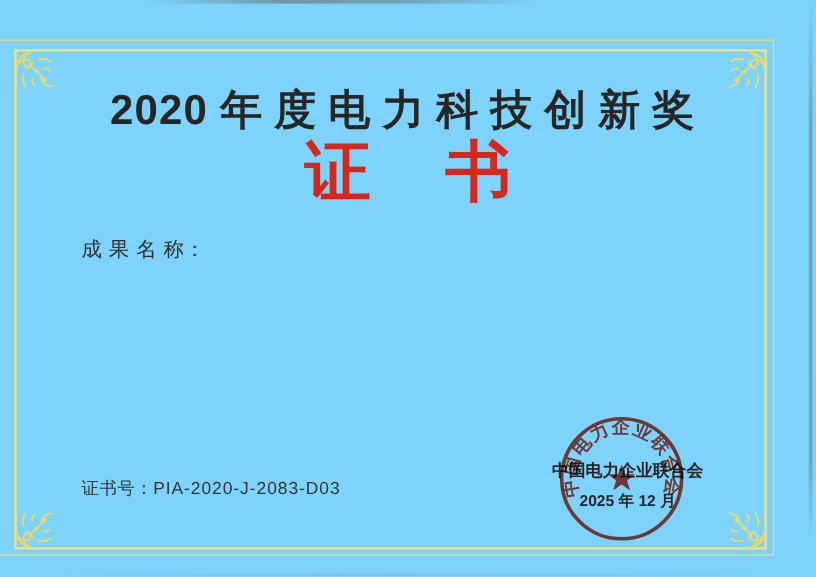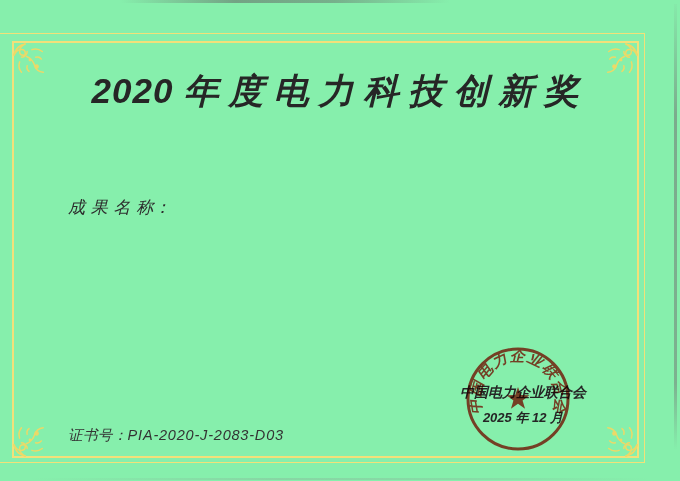--- a/index.html
+++ b/index.html
@@ -1,18 +1,18 @@
 <!DOCTYPE html>
 <html><head>
 <meta charset="utf-8">
 <style>
   html,body{margin:0;padding:0;background:#ffffff;}
   .page{
-    position:relative;width:680px;height:481px;background:#86efac;
-    font-family:"Liberation Sans","DejaVu Sans",sans-serif;overflow:hidden;font-style:italic;
+    position:relative;width:680px;height:481px;background:#7dd3fc;
+    font-family:"Liberation Sans","DejaVu Sans",sans-serif;overflow:hidden;
   }
   
   .scan-top{position:absolute;left:120px;top:0;width:330px;height:3px;
     background:linear-gradient(to right,rgba(120,120,120,0),rgba(100,100,100,.55) 35%,rgba(100,100,100,.45) 65%,rgba(120,120,120,0));}
   .scan-right{position:absolute;left:674px;top:4px;width:3px;height:446px;
     background:linear-gradient(to bottom,rgba(130,130,130,.05),rgba(115,115,115,.55) 25%,rgba(115,115,115,.5) 85%,rgba(130,130,130,0));}
   .scan-bottom{position:absolute;left:30px;top:478px;width:620px;height:2px;
     background:linear-gradient(to right,rgba(140,140,140,0),rgba(140,140,140,.25) 40%,rgba(140,140,140,.2) 70%,rgba(140,140,140,0));}
   
   .border-outer{position:absolute;left:-4px;top:33px;width:647px;height:428px;
@@ -34,21 +34,21 @@
     font-family:"DejaVu Serif","Liberation Serif",serif;
     font-size:55px;font-weight:bold;color:#d4281d;line-height:1.1;}
   .heading .h2{margin-left:62px;}
   
   .fields{position:absolute;left:68px;top:196px;color:#2d2d2d;}
   .field-row{display:flex;align-items:baseline;height:21px;margin-bottom:24px;
     font-size:17px;letter-spacing:.5px;white-space:nowrap;gap:12px;}
   .field-label{min-width:112px;}
   .field-value{letter-spacing:.3px;}
   
-  .cert-no{position:absolute;left:68px;top:426px;font-size:14.5px;color:#333;
+  .cert-no{position:absolute;left:68px;top:398px;font-size:14.5px;color:#333;
     letter-spacing:.4px;white-space:nowrap;}
   .cert-no .num{letter-spacing:.8px;}
   
   .issuer-name{position:absolute;left:458px;top:384px;width:130px;text-align:center;
     font-size:14px;font-weight:bold;color:#252525;white-space:nowrap;z-index:2;}
   .issuer-date{position:absolute;left:458px;top:409px;width:130px;text-align:center;
     font-size:13px;font-weight:600;color:#252525;white-space:nowrap;z-index:2;}
   .seal{position:absolute;left:464px;top:346px;width:108px;height:108px;
     z-index:3;mix-blend-mode:multiply;opacity:.92;}
 </style>
@@ -114,20 +114,23 @@
       <path d="M15 24 Q14 28 17 30"></path>
     </g>
     <circle cx="25" cy="25" r="2.4" fill="#ecd968" stroke="none"></circle>
     <circle cx="18" cy="18" r="1.5" fill="#ecd968" stroke="none"></circle>
   </svg>
 
   <div class="title">
     <span class="year">2020</span><span class="rest">年度电力科技创新奖</span>
   </div>
 
+  <div class="heading">
+    <span class="h1">证</span><span class="h2">书</span>
+  </div>
 
   <div class="fields">
     <div class="field-row">
       <span class="field-label">成 果 名 称：</span>
     </div>
   </div>
 
   <div class="cert-no">
     <span>证书号：</span><span class="num">PIA-2020-J-2083-D03</span>
   </div>

